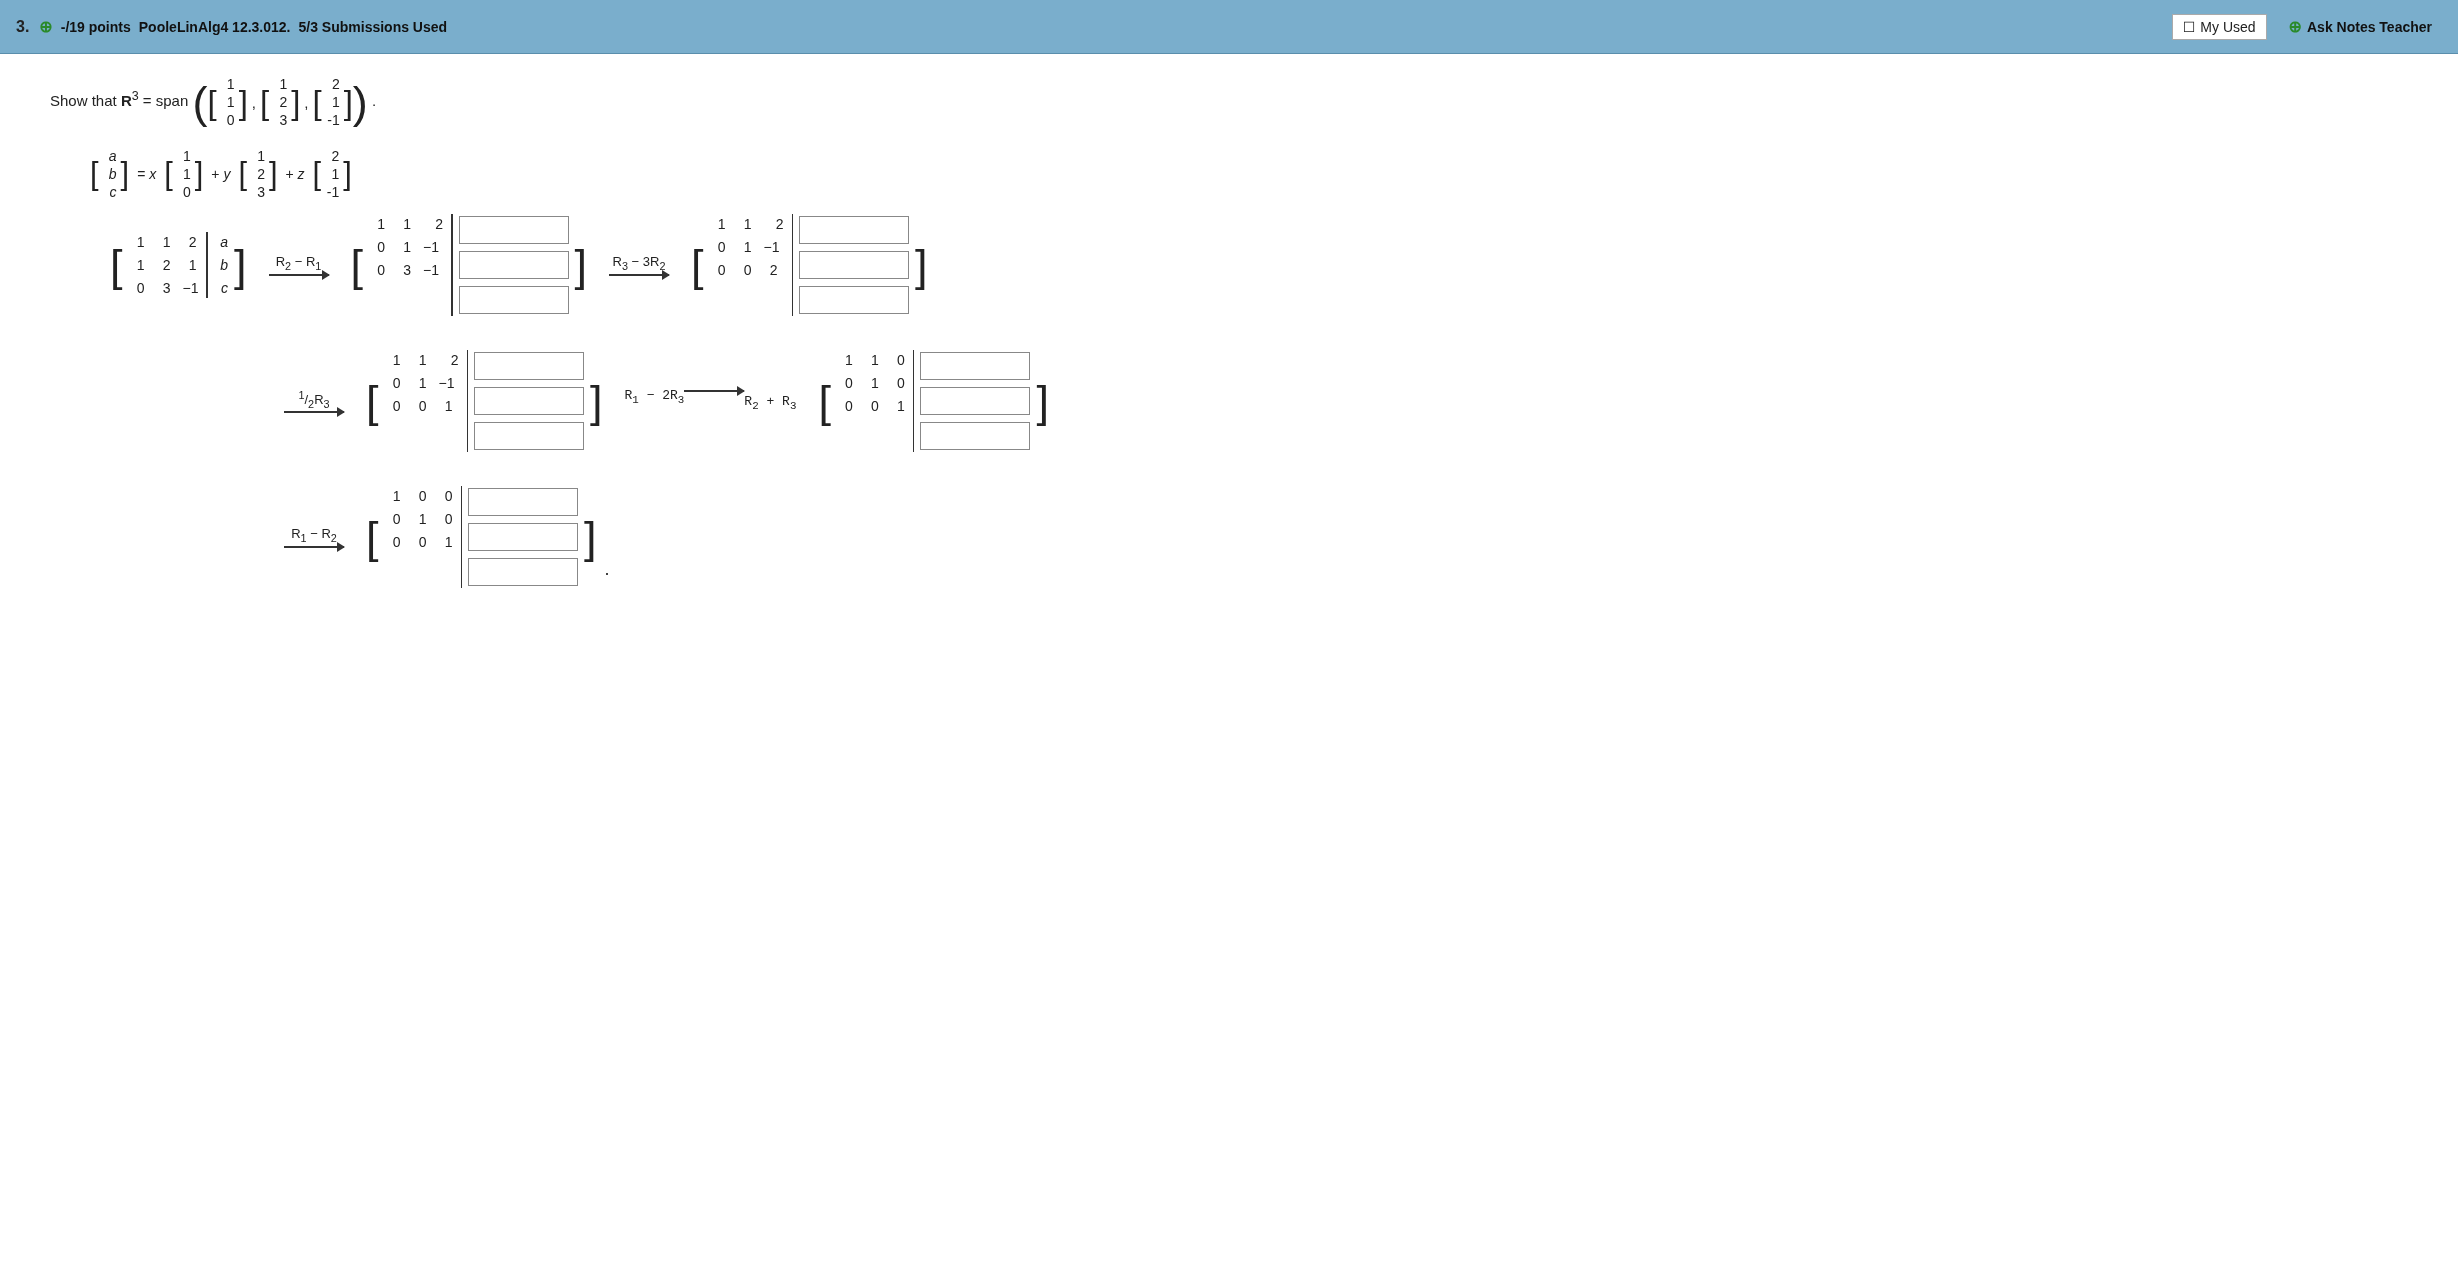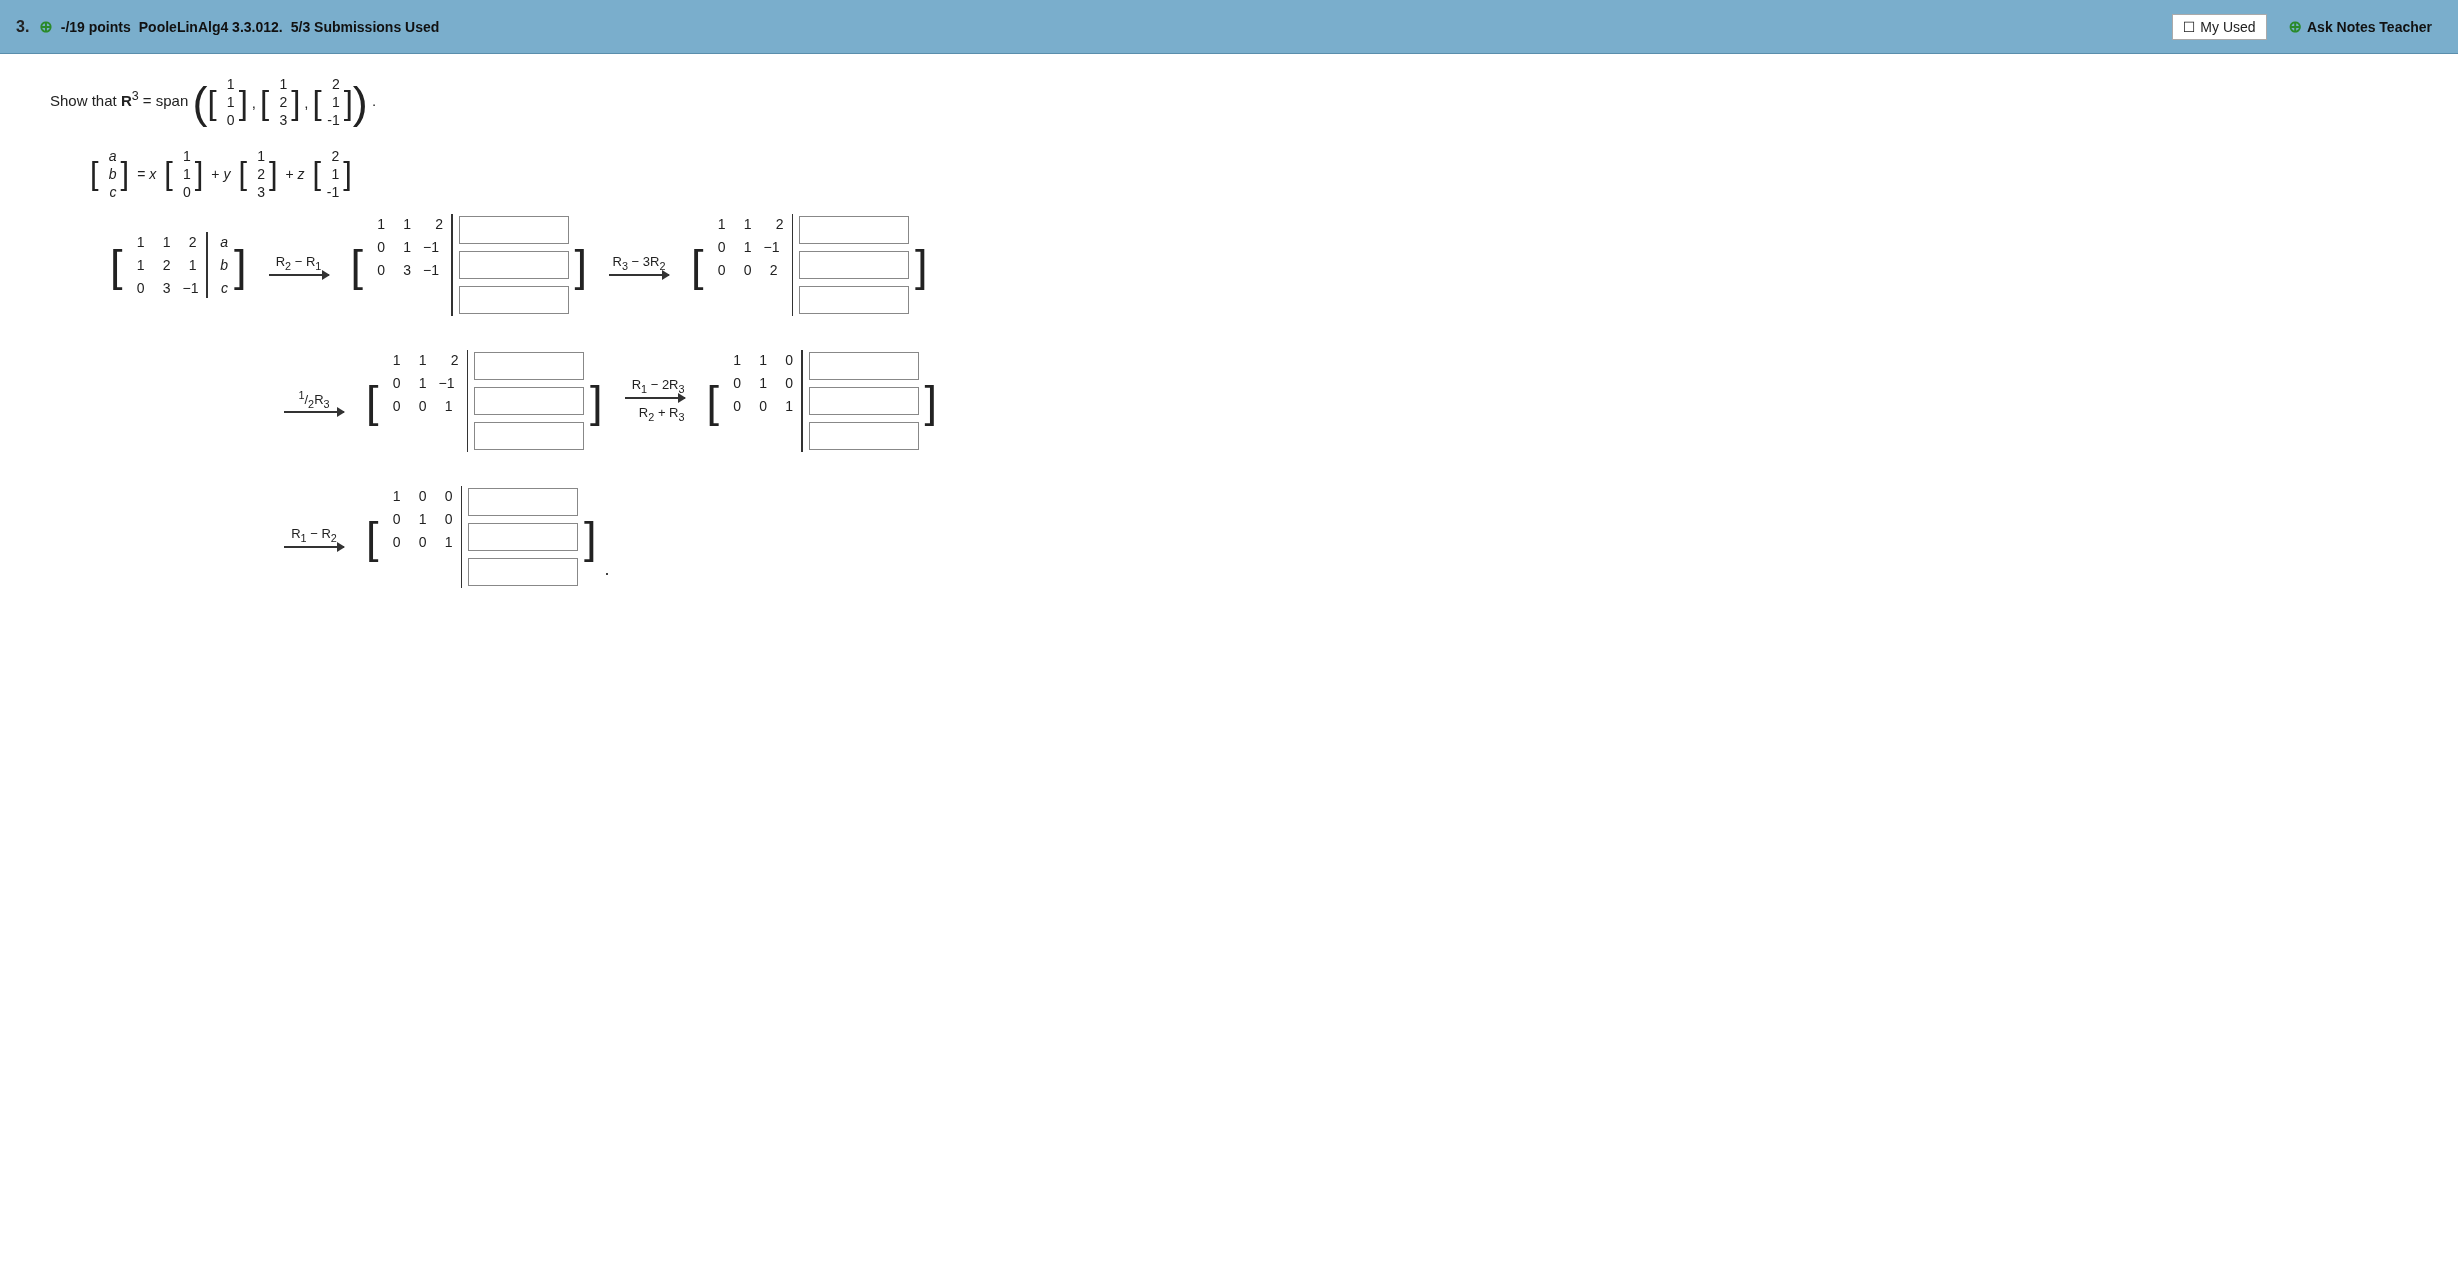--- a/index.html
+++ b/index.html
@@ -196,21 +196,21 @@
     }
   </style>
 </head>
 <body>
 
 <div class="top-bar">
   <span class="question-num">3.</span>
   <div class="points-info">
     <span class="plus-icon">⊕</span>
     <span>-/19 points</span>
-    <span>PooleLinAlg4 3.3.012.</span>
+    <span>PooleLinAlg4 12.3.012.</span>
     <span>5/3 Submissions Used</span>
   </div>
   <div class="top-bar-right">
     <button class="my-notes-btn">
       <span>☐</span>
       <span>My Used</span>
     </button>
     <button class="ask-teacher-btn">
       <span class="plus-icon">⊕</span>
       <span>Ask Notes Teacher</span>
@@ -452,21 +452,21 @@
         <div class="input-col">
           <input type="text" class="input-box" style="width: 110px; height: 28px; border: 1px solid rgb(136, 136, 136);">
           <input type="text" class="input-box" style="width: 110px; height: 28px; border: 1px solid rgb(136, 136, 136);">
           <input type="text" class="input-box" style="width: 110px; height: 28px; border: 1px solid rgb(136, 136, 136);">
         </div>
       </div>
       <span style="font-size:3em; line-height:1; font-weight:100;">]</span>
     </span>
 
     <div class="arrow-op" style="gap:2px;">
-      <div style="display:flex; flex-direction:column; align-items:flex-end; margin-bottom:2px;">
+      <div style="display:flex; flex-direction:row; align-items:flex-start; margin-bottom:2px;font-family:Liberation Mono, monospace;">
         <span class="op-label">R<sub>1</sub> − 2R<sub>3</sub></span>
         <div class="arrow-line"></div>
         <span class="op-label" style="margin-top:6px;">R<sub>2</sub> + R<sub>3</sub></span>
       </div>
     </div>
 
     <span class="full-aug">
       <span style="font-size:3em; line-height:1; font-weight:100;">[</span>
       <div class="aug-body">
         <div class="num-cols">

